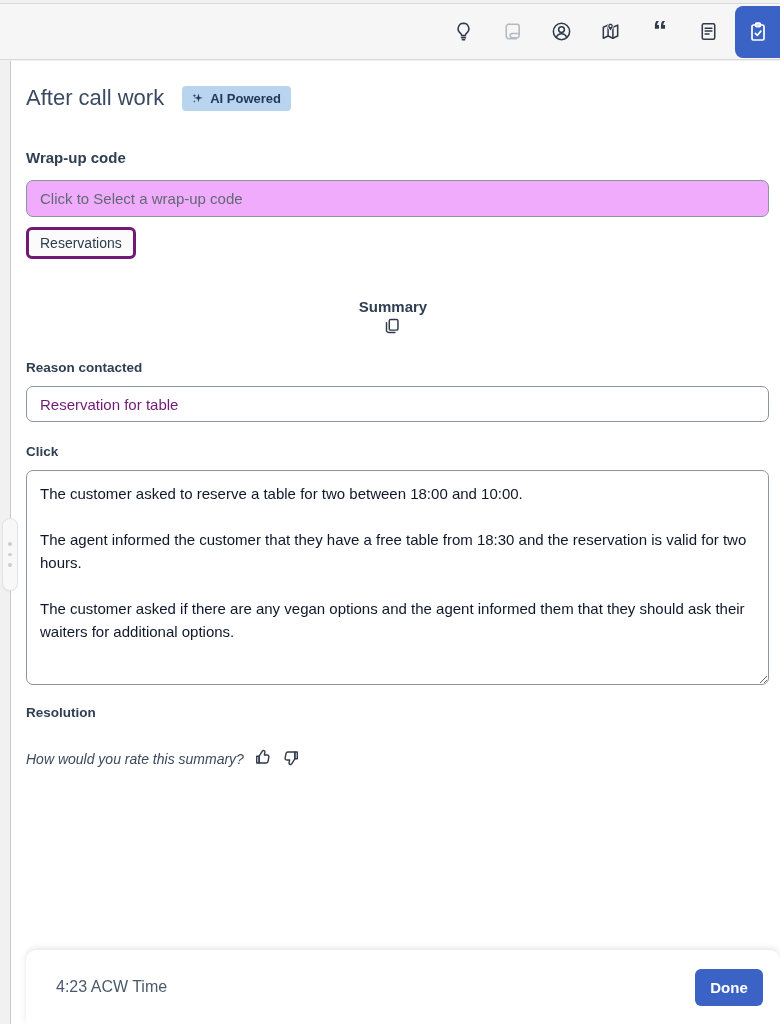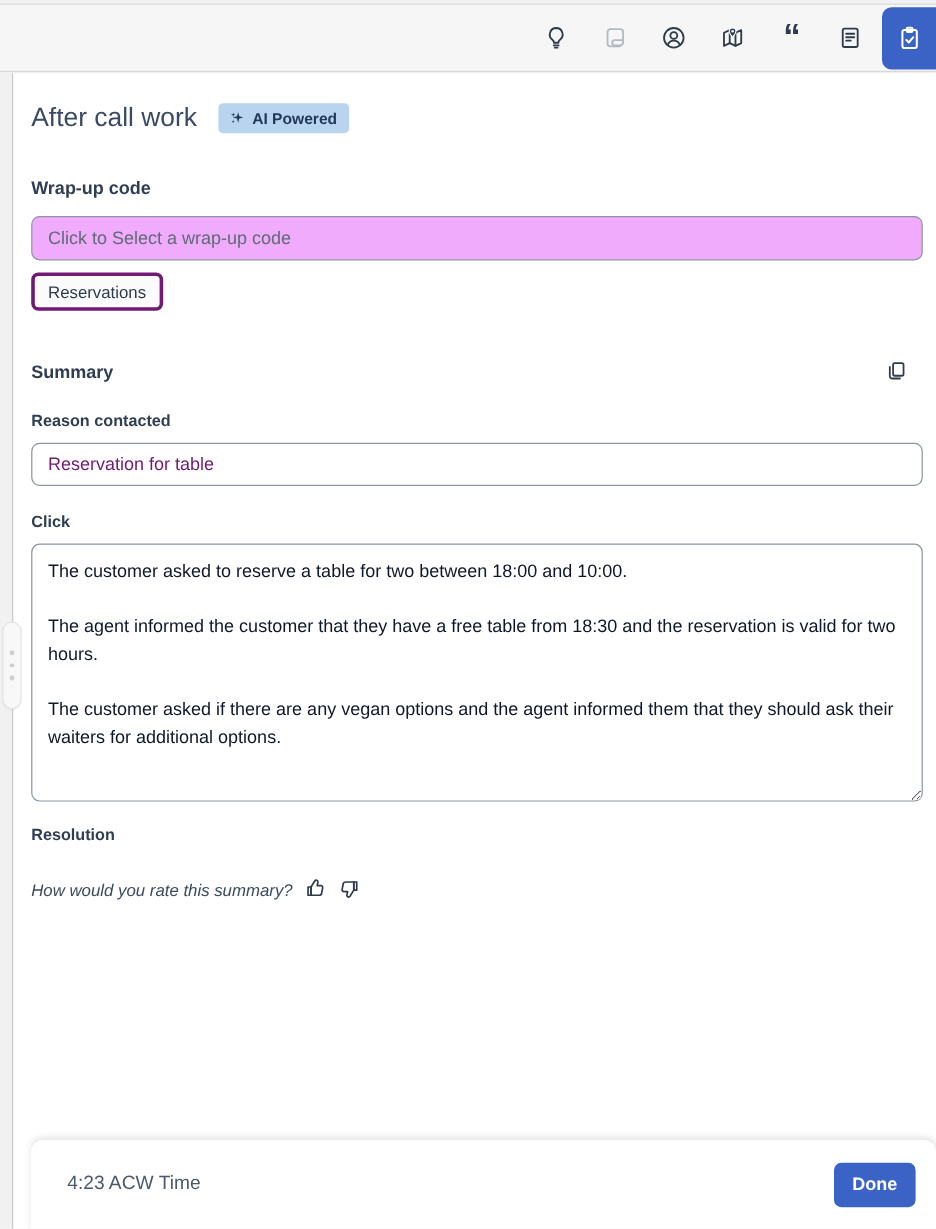--- a/index.html
+++ b/index.html
@@ -69,21 +69,21 @@
   .wrapup-input::placeholder { color: #5f6a75; opacity: 1; }
   .chip {
     margin-top: 10px;
     display: inline-block;
     background: #fbfbfb;
     border: 3px solid #701a75; border-radius: 6px;
     font-size: 14px; color: #2c3b4e;
     padding: 5px 11px; cursor: pointer;
   }
 
-  .summary-row { margin-top: 39px; display: flex; align-items: center; justify-content: space-between; }
+  .summary-row { margin-top: 39px; display: flex; align-items: center; justify-content: space-between; flex-direction: column; }
   .copy-btn { background: none; border: none; cursor: pointer; padding: 0; margin-right: 2px; }
   .copy-btn svg { width: 22px; height: 22px; }
 
   .reason-label { margin-top: 20px; }
   .text-input {
     margin-top: 11px; width: 743px; height: 36px;
     border: 1px solid #8a95a1; border-radius: 7px;
     font-family: "Liberation Sans", sans-serif;
     font-size: 15px; color: #701a75; padding: 0 13px;
     background: #fff;

